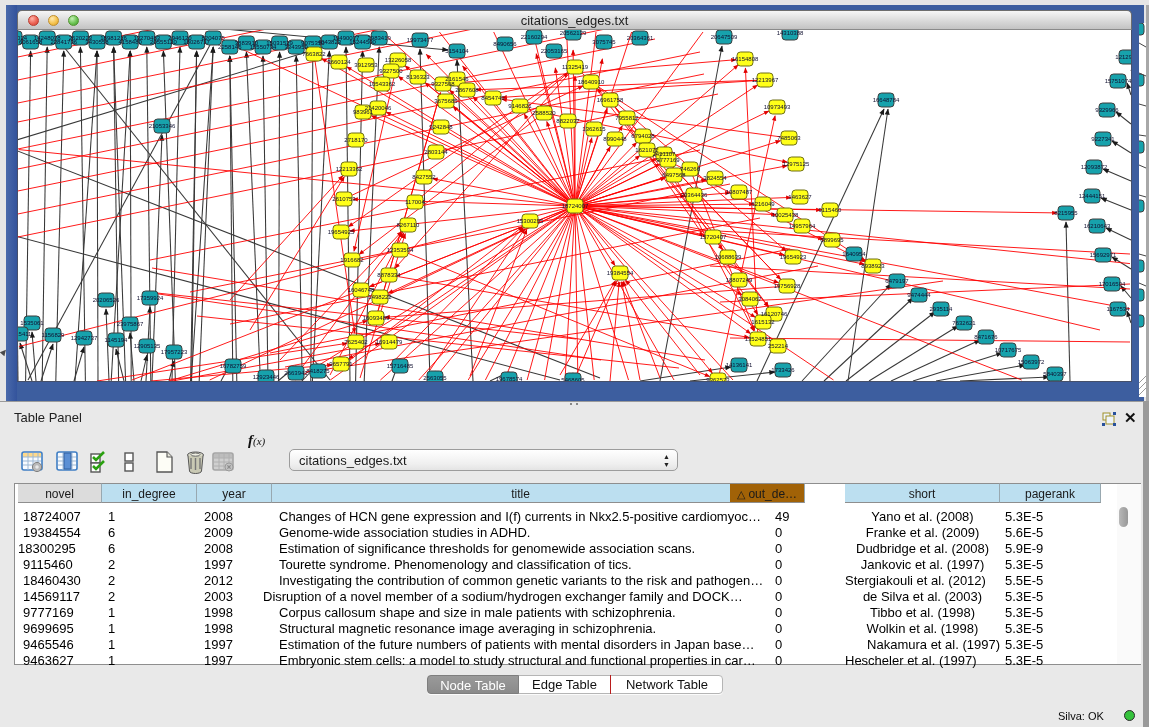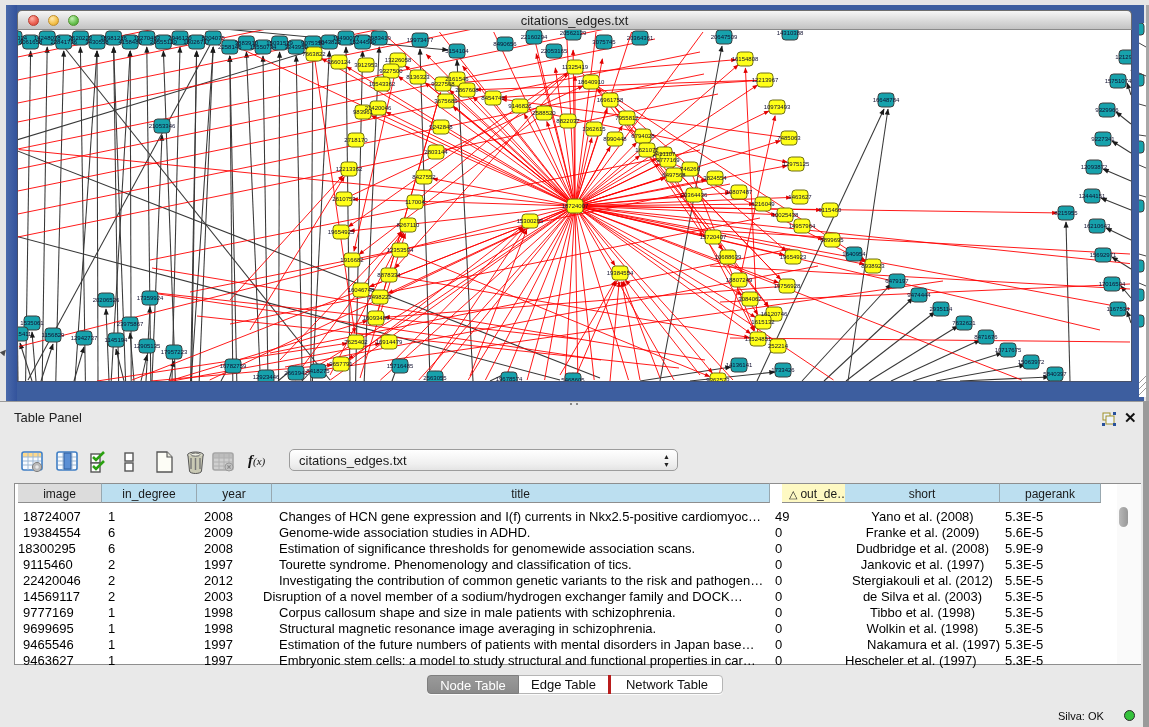--- a/index.html
+++ b/index.html
@@ -52,21 +52,21 @@
 .c { position:absolute; top:0; overflow:hidden; }
 
 #vscroll { position:absolute; left:1117px; top:484px; width:24px; height:180px; background:#fafafa; }
 #vthumb { position:absolute; left:1119px; top:507px; width:9px; height:20px; background:linear-gradient(90deg,#b8b8b8,#989898); border-radius:5px; }
 
 #tabs { position:absolute; left:427px; top:675px; width:296px; height:19px;
   border:1px solid #b5b5b5; border-radius:4px; background:#ffffff; box-shadow:0 1px 0 rgba(255,255,255,.8); }
 .tab { position:absolute; top:675px; height:19px; font-size:13px; line-height:19px; text-align:center; }
 #tab1 { left:427px; width:92px; background:linear-gradient(#9a9a9a,#8a8a8a); color:#fff;
   border-radius:4px 0 0 4px; border:1px solid #7e7e7e; }
-#tab2 { left:519px; width:92px; color:#111; border-right:3px solid #b91c1c;}
+#tab2 { left:519px; width:92px; color:#111; border-right:1px solid #b91c1c;}
 #tab3 { left:611px; width:112px; color:#111; }
 #memtxt { position:absolute; left:1058px; top:710px; font-size:11px; color:#0a0a0a; }
 #memdot { position:absolute; left:1124px; top:710px; width:11px; height:11px; border-radius:50%;
   background:#35c23c; border:1.5px solid #2b2b2b; }
 </style>
 </head>
 <body>
 <div id="stage">
   <div id="mdi"></div>
   <div id="mdi-borderL"></div>
@@ -720,28 +720,28 @@
         <path d="M7 8v11 M11.5 8v12 M16 8v11" stroke="#777" stroke-width="1.4"></path>
         <ellipse cx="11.5" cy="4.6" rx="4.5" ry="1.6" fill="#efefe2" stroke="#666"></ellipse>
       </svg></div>
 <div style="position:absolute;left:212px;top:450px;width:24px;height:24px"><svg width="24" height="24">
         <rect x="1" y="3" width="20" height="17" rx="2" fill="#cfcfcf" stroke="#a5a5a5" stroke-width="1.6"></rect>
         <rect x="2" y="4" width="18" height="4" fill="#bdbdbd"></rect>
         <path d="M2 8h18 M2 12h18 M2 16h18 M7 4v15 M12 4v15 M17 4v15" stroke="#b0b0b0" stroke-width="1" fill="none"></path>
         <circle cx="17" cy="17" r="4" fill="#c2c2c2" stroke="#9a9a9a"></circle>
         <path d="M15.4 15.4 l3.2 3.2 M18.6 15.4 l-3.2 3.2" stroke="#8a8a8a" stroke-width="1.2"></path>
       </svg></div>
-<div style="position:absolute;left:248px;top:452px;width:30px;height:20px;font-size:15px;color:#111;font-style:italic;font-family:'Liberation Serif',serif"><b>f</b><span style="font-size:11px">(x)</span></div>
+<div style="position:absolute;left:248px;top:432px;width:30px;height:20px;font-size:15px;color:#111;font-style:italic;font-family:'Liberation Serif',serif"><b>f</b><span style="font-size:11px">(x)</span></div>
   <div id="combo">citations_edges.txt<span class="arr">▲<br>▼</span></div>
   <div id="tbl"></div>
-  <div class="th" style="left:18px;width:84px;background:#dcdcdc">image</div>
+  <div class="th" style="left:18px;width:84px;background:#dcdcdc">novel</div>
 <div class="th" style="left:102px;width:95px;background:#bcdff0">in_degree</div>
 <div class="th" style="left:197px;width:75px;background:#bcdff0">year</div>
 <div class="th" style="left:272px;width:498px;background:#bcdff0">title</div>
-<div class="th" style="left:782px;width:75px;background:#fef9c3"><span style="font-size:11px">△ </span>out_de…</div>
+<div class="th" style="left:730px;width:75px;background:#a16207"><span style="font-size:11px">△ </span>out_de…</div>
 <div class="th" style="left:845px;width:155px;background:#bcdff0">short</div>
 <div class="th" style="left:1000px;width:101px;background:#bcdff0">pagerank</div>
   <div class="row" style="top:509px">
       <span class="c" style="left:8px;width:85px">18724007</span>
       <span class="c" style="left:93px;width:80px">1</span>
       <span class="c" style="left:189px;width:60px">2008</span>
       <span class="c" style="left:264px;width:492px">Changes of HCN gene expression and I(f) currents in Nkx2.5-positive cardiomyoc…</span>
       <span class="c" style="left:760px;width:70px">49</span>
       <span class="c" style="left:830px;width:155px;text-align:center">Yano et al. (2008)</span>
       <span class="c" style="left:990px;width:100px">5.3E-5</span>
@@ -767,26 +767,26 @@
 <div class="row" style="top:557px">
       <span class="c" style="left:8px;width:85px">9115460</span>
       <span class="c" style="left:93px;width:80px">2</span>
       <span class="c" style="left:189px;width:60px">1997</span>
       <span class="c" style="left:264px;width:492px">Tourette syndrome. Phenomenology and classification of tics.</span>
       <span class="c" style="left:760px;width:70px">0</span>
       <span class="c" style="left:830px;width:155px;text-align:center">Jankovic et al. (1997)</span>
       <span class="c" style="left:990px;width:100px">5.3E-5</span>
     </div>
 <div class="row" style="top:573px">
-      <span class="c" style="left:8px;width:85px">22420046</span>
+      <span class="c" style="left:8px;width:85px">18460430</span>
       <span class="c" style="left:93px;width:80px">2</span>
       <span class="c" style="left:189px;width:60px">2012</span>
       <span class="c" style="left:264px;width:492px">Investigating the contribution of common genetic variants to the risk and pathogen…</span>
       <span class="c" style="left:760px;width:70px">0</span>
-      <span class="c" style="left:830px;width:155px;text-align:center">Stergiakouli et al. (2012)</span>
+      <span class="c" style="left:830px;width:155px;">Stergiakouli et al. (2012)</span>
       <span class="c" style="left:990px;width:100px">5.5E-5</span>
     </div>
 <div class="row" style="top:589px">
       <span class="c" style="left:8px;width:85px">14569117</span>
       <span class="c" style="left:93px;width:80px">2</span>
       <span class="c" style="left:189px;width:60px">2003</span>
       <span class="c" style="left:248px;width:492px">Disruption of a novel member of a sodium/hydrogen exchanger family and DOCK…</span>
       <span class="c" style="left:760px;width:70px">0</span>
       <span class="c" style="left:830px;width:155px;text-align:center">de Silva et al. (2003)</span>
       <span class="c" style="left:990px;width:100px">5.3E-5</span>

